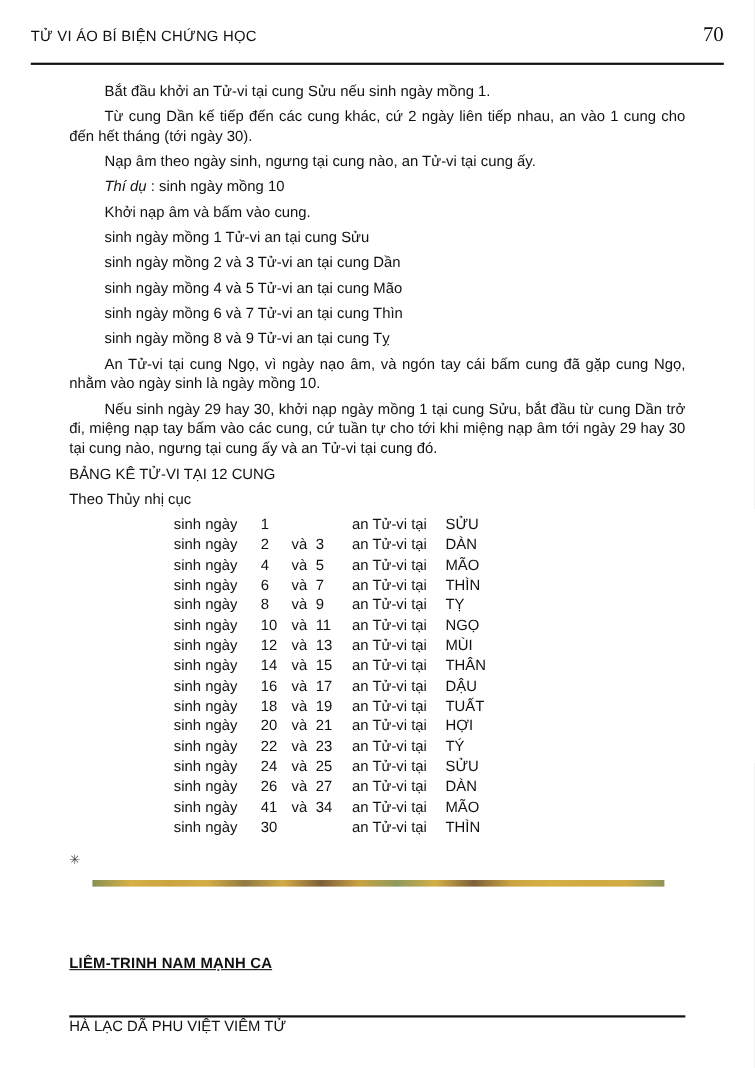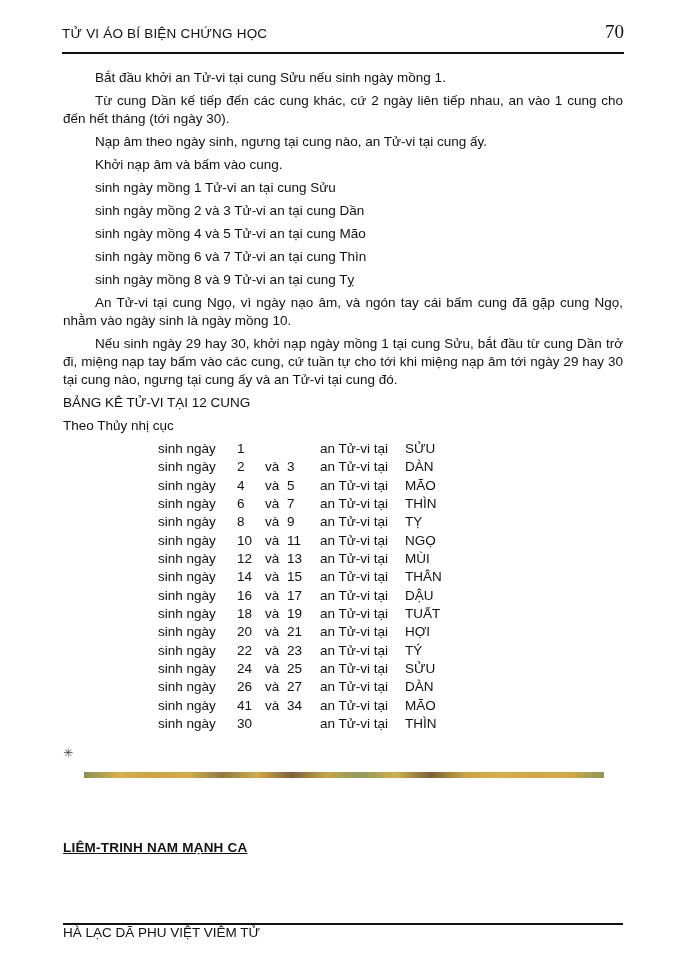--- a/index.html
+++ b/index.html
@@ -8,23 +8,23 @@
     width:686px;height:971px;
     margin:0 auto;
     background:#ffffff;
     font-family:"Liberation Sans","DejaVu Sans",sans-serif;
     font-size:13.5px;
     color:#111;
     overflow:hidden;
   }
   
   .header{
-    margin:0 62px;
+    margin:0 28px;
     padding-top:21px;
-    padding-bottom:9px;
+    padding-bottom:14px;
     border-bottom:2px solid #111;
     display:flex;
     justify-content:space-between;
     align-items:baseline;
   }
   .header-title{
     font-size:13.5px;
     letter-spacing:.2px;
     white-space:nowrap;
   }
@@ -92,20 +92,21 @@
 
   <div class="header">
     <span class="header-title">TỬ VI ÁO BÍ BIỆN CHỨNG HỌC</span>
     <span class="page-number">70</span>
   </div>
 
   <div class="content">
     <p class="ind first">Bắt đầu khởi an Tử-vi tại cung Sửu nếu sinh ngày mồng 1.</p>
     <p class="ind">Từ cung Dần kế tiếp đến các cung khác, cứ 2 ngày liên tiếp nhau, an vào 1 cung cho đến hết tháng (tới ngày 30).</p>
     <p class="ind">Nạp âm theo ngày sinh, ngưng tại cung nào, an Tử-vi tại cung ấy.</p>
+    <p class="ind"><span class="example-lead">Thí dụ</span><span> : sinh ngày mồng 10</span></p>
     <p class="ind">Khởi nạp âm và bấm vào cung.</p>
     <p class="ind">sinh ngày mồng 1 Tử-vi an tại cung Sửu</p>
     <p class="ind">sinh ngày mồng 2 và 3 Tử-vi an tại cung Dần</p>
     <p class="ind">sinh ngày mồng 4 và 5 Tử-vi an tại cung Mão</p>
     <p class="ind">sinh ngày mồng 6 và 7 Tử-vi an tại cung Thìn</p>
     <p class="ind">sinh ngày mồng 8 và 9 Tử-vi an tại cung Tỵ</p>
     <p class="ind">An Tử-vi tại cung Ngọ, vì ngày nạo âm, và ngón tay cái bấm cung đã gặp cung Ngọ, nhằm vào ngày sinh là ngày mồng 10.</p>
     <p class="ind">Nếu sinh ngày 29 hay 30, khởi nạp ngày mồng 1 tại cung Sửu, bắt đầu từ cung Dần trở đi, miệng nạp tay bấm vào các cung, cứ tuần tự cho tới khi miệng nạp âm tới ngày 29 hay 30 tại cung nào, ngưng tại cung ấy và an Tử-vi tại cung đó.</p>
     <p>BẢNG KÊ TỬ-VI TẠI 12 CUNG</p>
     <p>Theo Thủy nhị cục</p>

